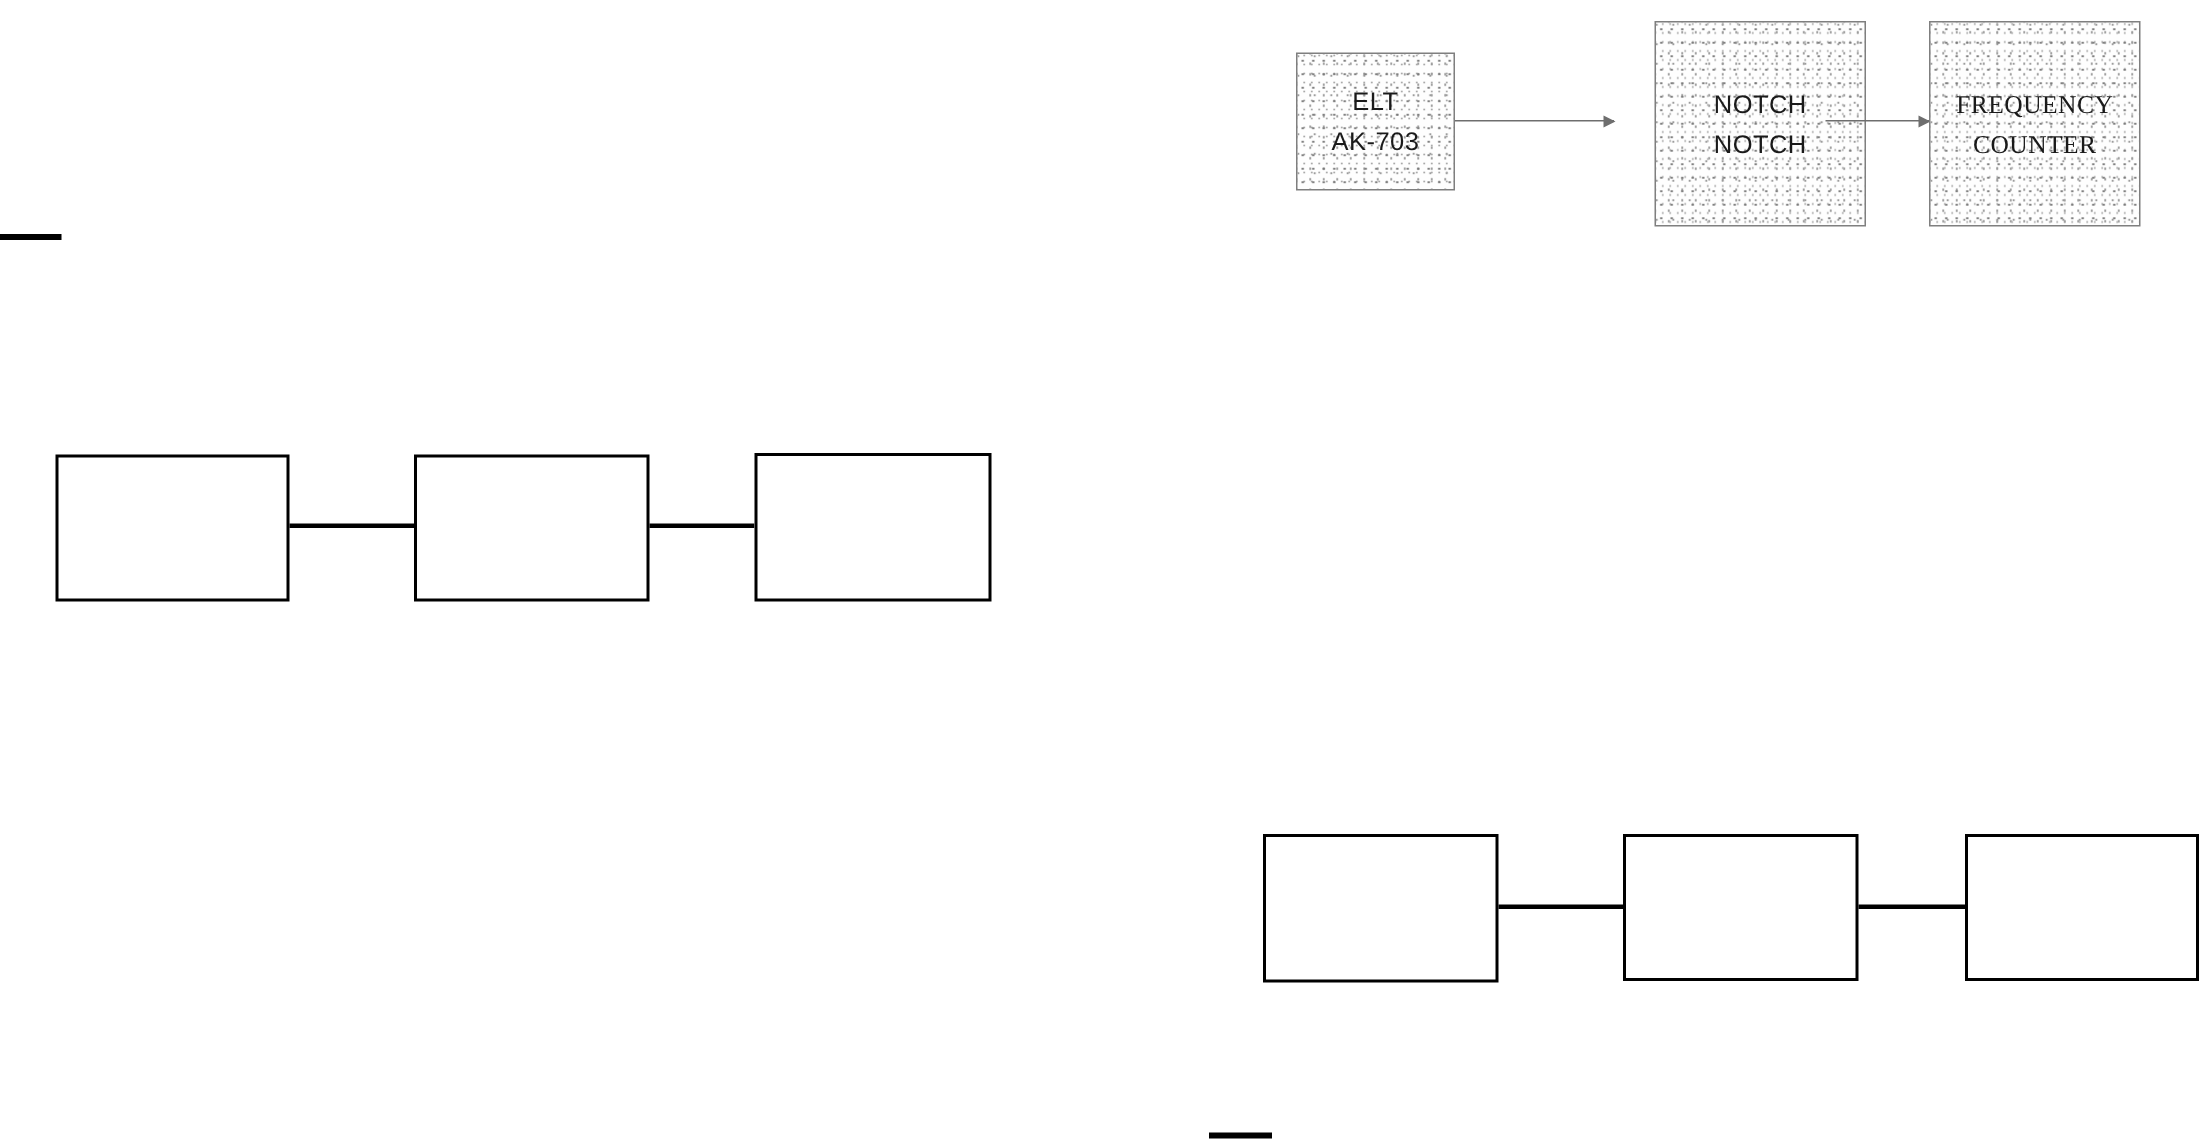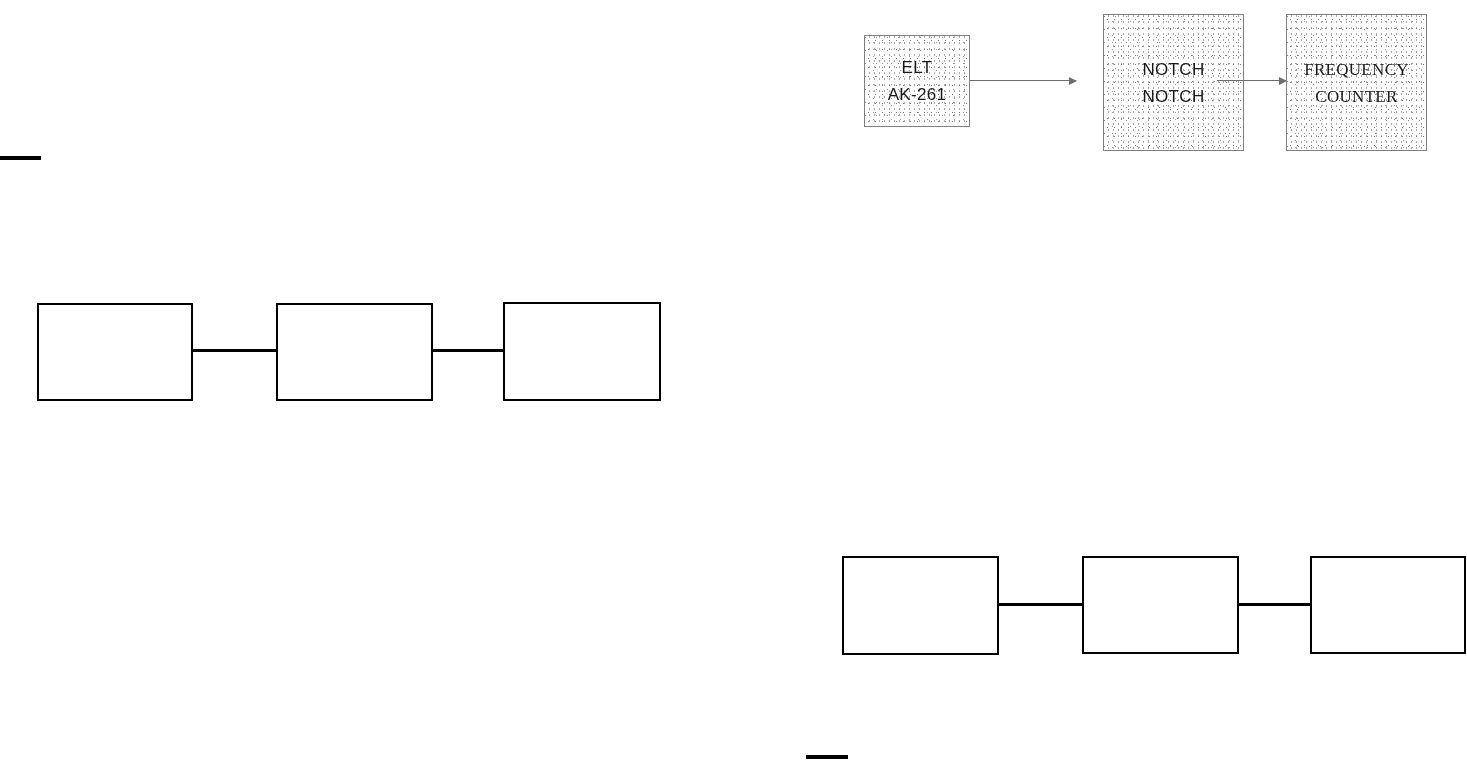--- a/index.html
+++ b/index.html
@@ -106,21 +106,21 @@
 <div class="page">
 
   <div class="rule rule-top-left"></div>
   <div class="rule rule-bottom"></div>
 
   <div>
 
     <div class="shaded-box box-elt">
       <div class="box-label">
         <span>ELT</span>
-        <span>AK-261</span>
+        <span>AK-703</span>
       </div>
     </div>
 
     <div class="connector-arrow arrow-1">
       <span class="arrowhead"></span>
     </div>
 
     <div class="shaded-box box-notch">
       <div class="box-label">
         <span>NOTCH</span>

